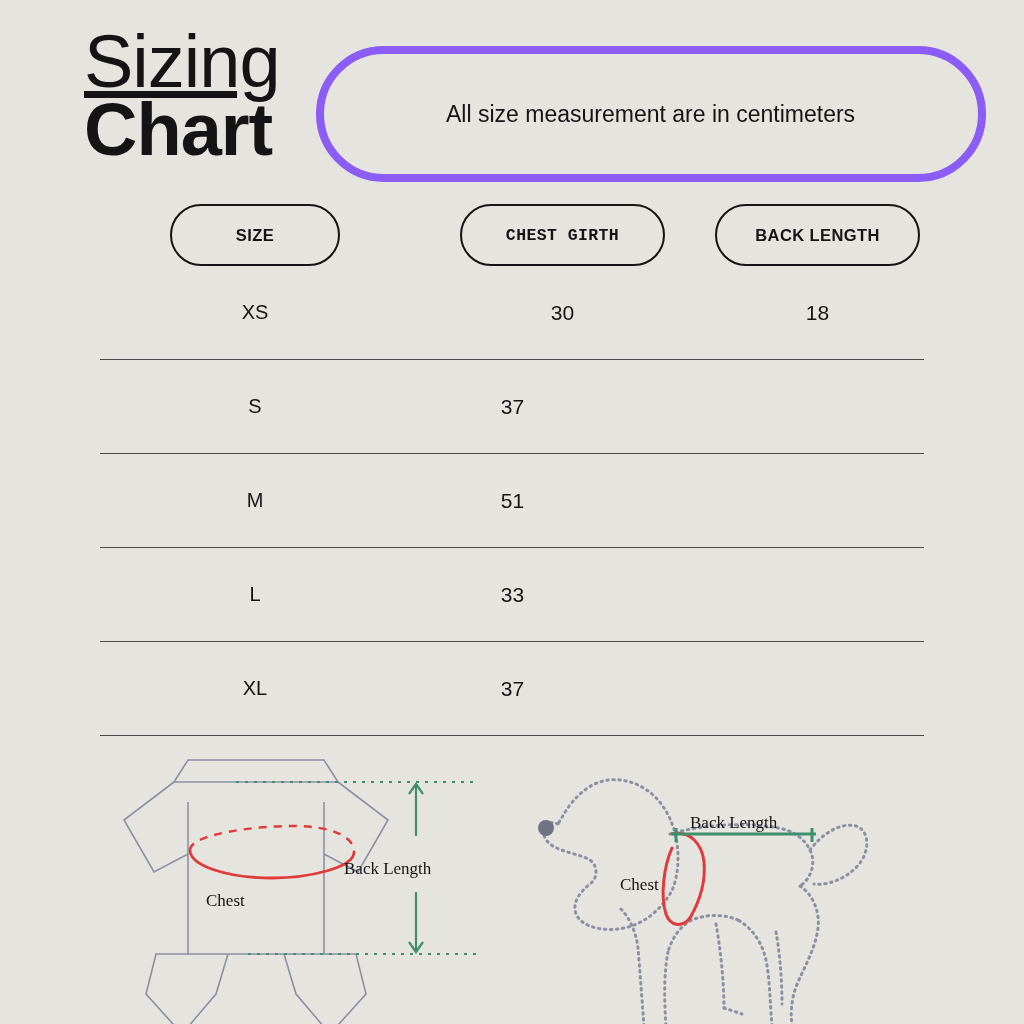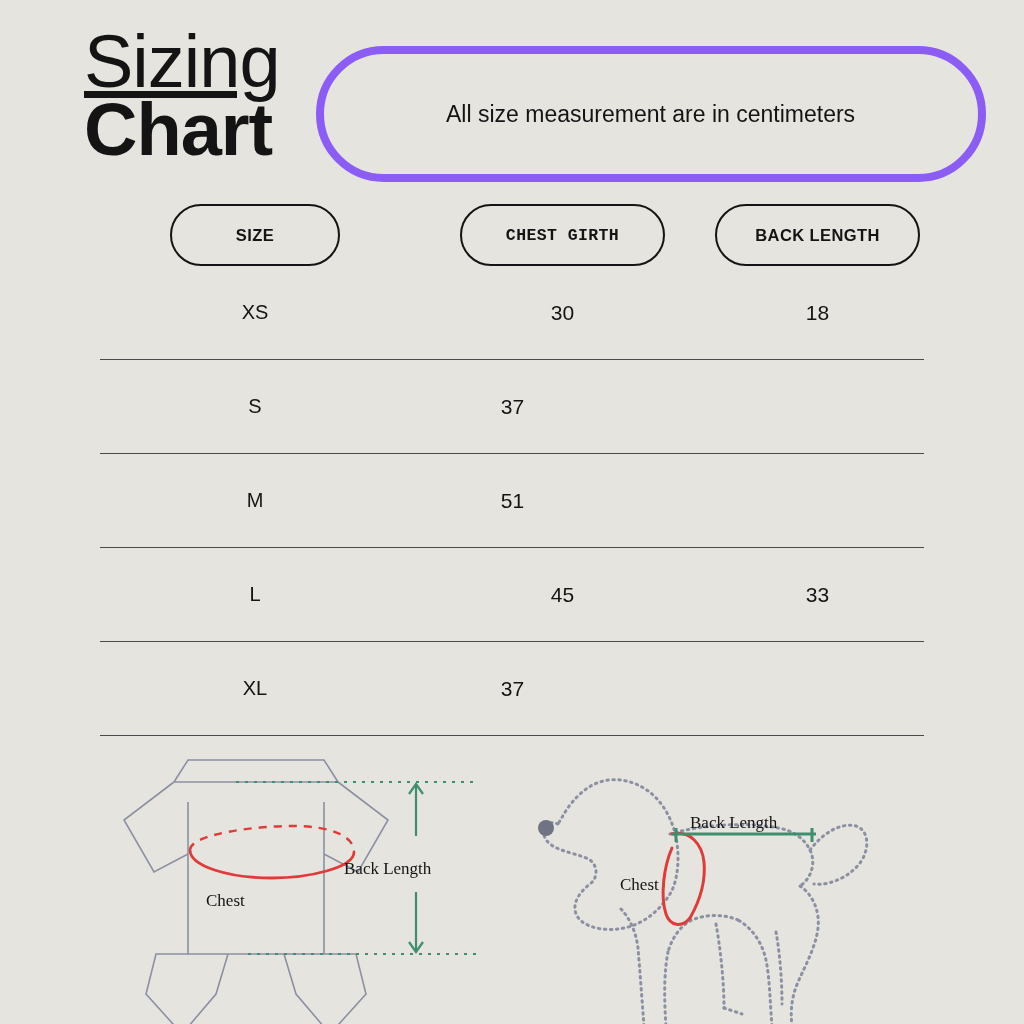--- a/index.html
+++ b/index.html
@@ -175,21 +175,20 @@
     <div class="cell cell-back">37</div>
   </div>
 
   <div class="data-row">
     <div class="cell cell-size">M</div>
     <div class="cell cell-back">51</div>
   </div>
 
   <div class="data-row">
     <div class="cell cell-size">L</div>
-    <div class="cell cell-chest">45</div>
     <div class="cell cell-back">33</div>
   </div>
 
   <div class="data-row">
     <div class="cell cell-size">XL</div>
     <div class="cell cell-back">37</div>
   </div>
 
 </div>
 

